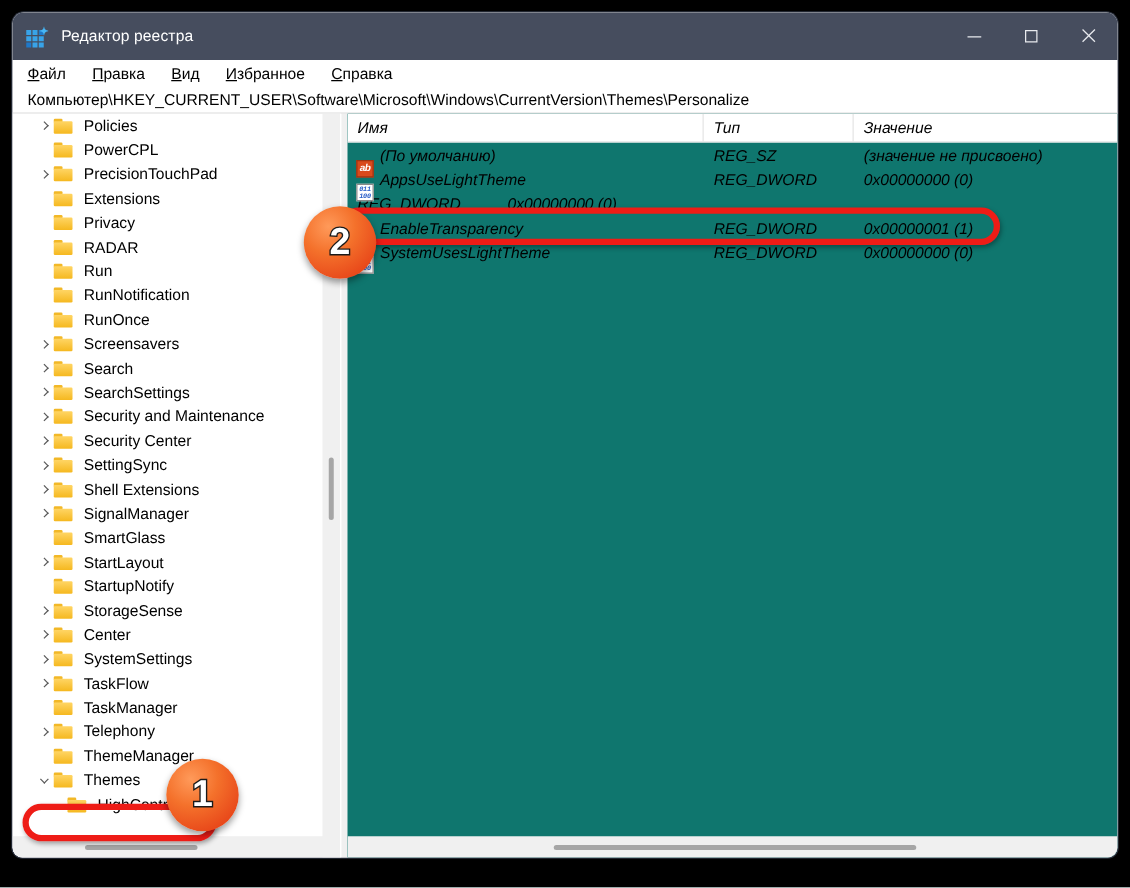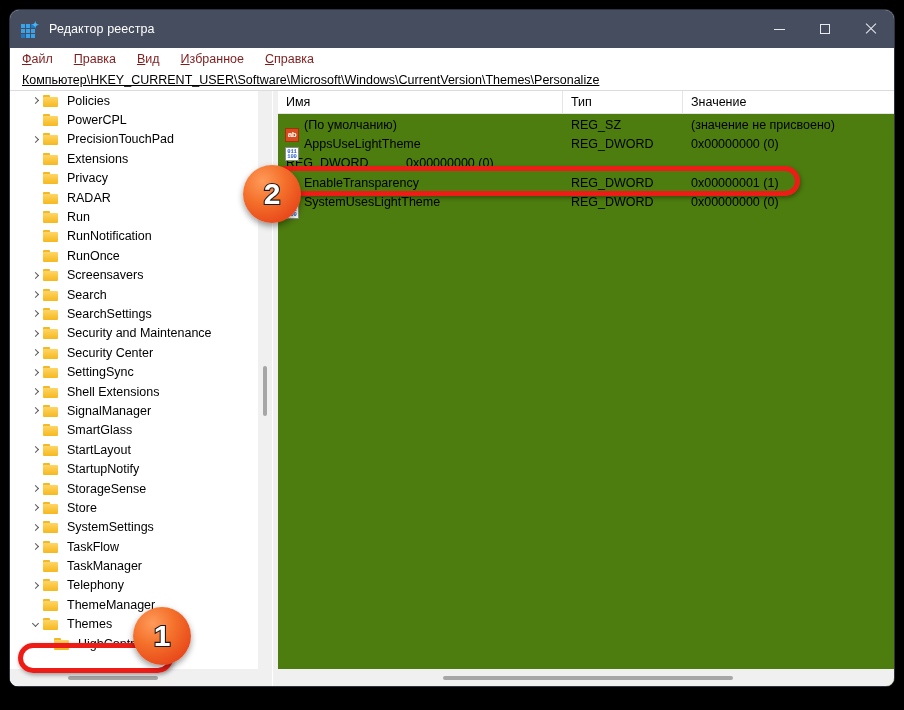--- a/index.html
+++ b/index.html
@@ -90,62 +90,62 @@
   .menubar {
     height: 22px;
     background: #ffffff;
     display: flex;
     align-items: center;
     padding-left: 12px;
     flex: none;
   }
   .menu-item {
     font-size: 12.5px;
-    color: #7f1d1d;
+    color: #000000;
     margin-right: 21px;
     white-space: nowrap;
     padding: 1px 0;
   }
   .menu-item u { text-decoration: underline; }
   
   .addressbar {
     height: 21px;
     background: #ffffff;
     border-bottom: 1px solid #dcdcdc;
     display: flex; align-items: center;
     padding-left: 12px;
     flex: none;
   }
   .addressbar span {
     font-size: 12.5px; color: #000;
     white-space: nowrap;
-    text-decoration: underline;
   }
   
   .body {
     flex: 1;
     display: flex;
     background: #f0f0f0;
     min-height: 0;
     position: relative;
   }
   .pane-left {
     width: 263px;
     background: #ffffff;
     border-right: 1px solid #ffffff;
     position: relative;
     overflow: hidden;
     flex: none;
   }
   .splitter { width: 5px; background: #f0f0f0; flex: none; }
   .pane-right {
     flex: 1;
-    background: #4d7c0f;
+    background: #0f766e;
     position: relative;
     overflow: hidden;
+    font-style: italic;
   }
   
   .tree {
     position: absolute;
     left: 0; top: 0; right: 14px; bottom: 17px;
     overflow: hidden;
   }
   .tnode {
     height: 19.4px;
     display: flex; align-items: center;
@@ -462,21 +462,21 @@
                 <span class="chev"></span>
               </div>
               <div class="folder"></div>
               <span class="lbl">StorageSense</span>
             </div>
             <div class="tnode lvl1">
               <div class="exp">
                 <span class="chev"></span>
               </div>
               <div class="folder"></div>
-              <span class="lbl">Store</span>
+              <span class="lbl">Center</span>
             </div>
             <div class="tnode lvl1">
               <div class="exp">
                 <span class="chev"></span>
               </div>
               <div class="folder"></div>
               <span class="lbl">SystemSettings</span>
             </div>
             <div class="tnode lvl1">
               <div class="exp">

